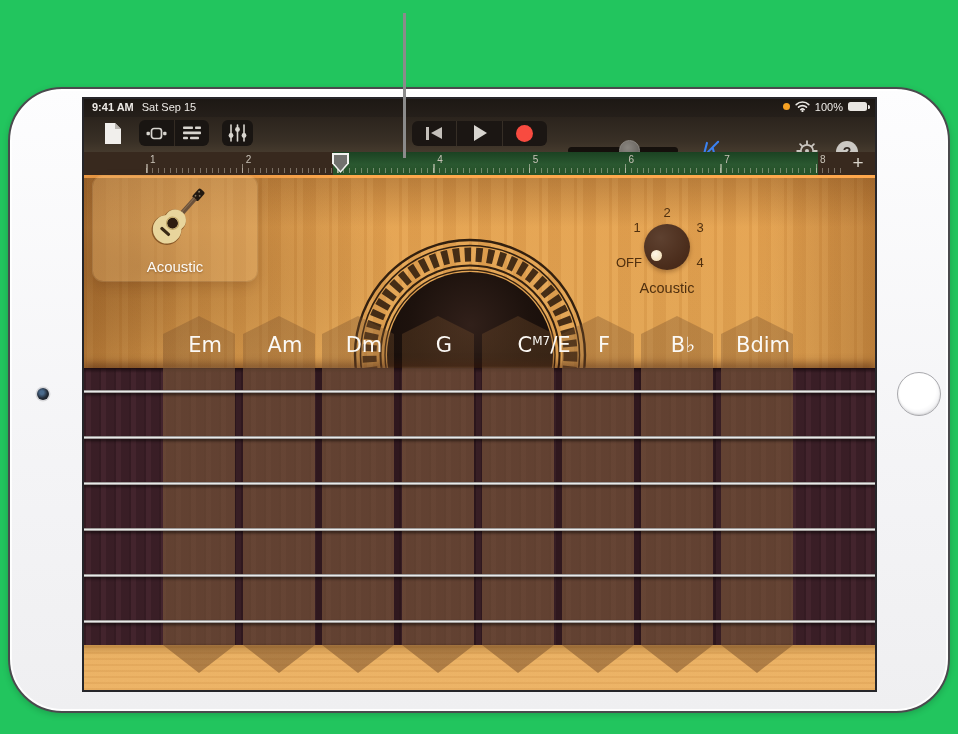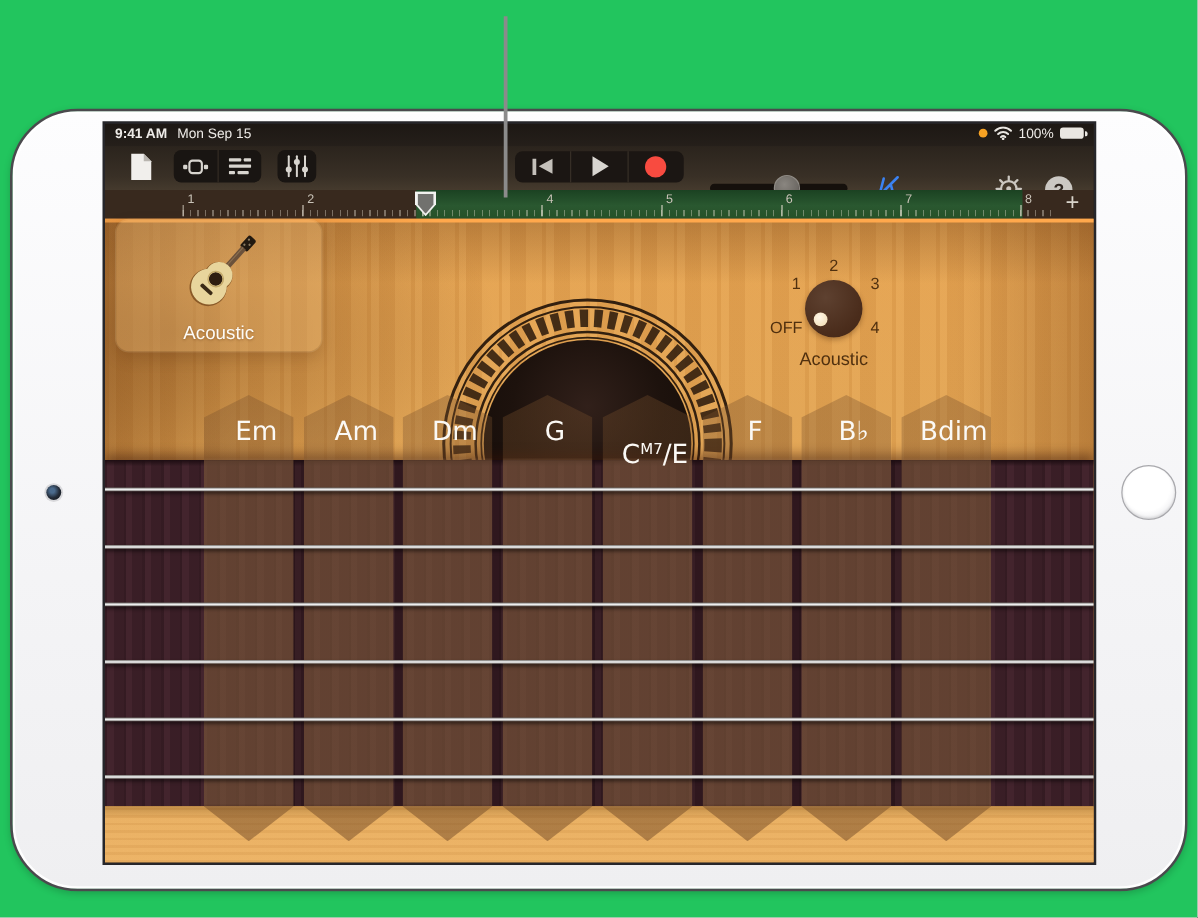--- a/index.html
+++ b/index.html
@@ -160,21 +160,21 @@
 
   <div class="ipad"></div>
   <div class="camera"></div>
   <div class="home-button"></div>
 
   <div class="screen">
 
     <div class="statusbar">
       <div class="status-left">
         <span class="status-time">9:41 AM</span>
-        <span>Mon Sep 15</span>
+        <span>Sat Sep 15</span>
       </div>
       <div class="status-right">
         <span class="orange-dot" id="orangeDot" style="background: rgb(247, 162, 35);"></span>
         <svg width="15" height="11" viewBox="0 0 15 11">
           <g fill="none" stroke="#e9e6e1" stroke-width="1.6" stroke-linecap="round">
             <path d="M1.2 3.6 A9 9 0 0 1 13.8 3.6"></path>
             <path d="M3.5 6.2 A5.8 5.8 0 0 1 11.5 6.2"></path>
             <path d="M5.8 8.6 A2.6 2.6 0 0 1 9.2 8.6"></path>
           </g>
           <circle cx="7.5" cy="10" r="1.1" fill="#e9e6e1"></circle>
@@ -367,21 +367,21 @@
           <div class="string" style="top: 307px;"></div>
           <div class="string" style="top: 353px;"></div>
           <div class="string" style="top: 399px;"></div>
           <div class="string" style="top: 445px;"></div>
         </div>
       <div id="chordLabels">
           <div class="chord-label" style="left: 79px;"><span>Em</span></div>
           <div class="chord-label" style="left: 159px;"><span>Am</span></div>
           <div class="chord-label" style="left: 238px;"><span>Dm</span></div>
           <div class="chord-label" style="left: 318px;"><span>G</span></div>
-          <div class="chord-label" style="left: 398px; margin-top: 18px;"><span>C</span><sup>M7</sup><span>/E</span></div>
+          <div class="chord-label" style="left: 418px;"><span>C</span><sup>M7</sup><span>/E</span></div>
           <div class="chord-label" style="left: 478px;"><span>F</span></div>
           <div class="chord-label" style="left: 557px;"><span>B♭</span></div>
           <div class="chord-label" style="left: 637px;"><span>Bdim</span></div>
         </div>
     </div>
   </div>
 
   <div class="callout-line"></div>
 </div>
 

